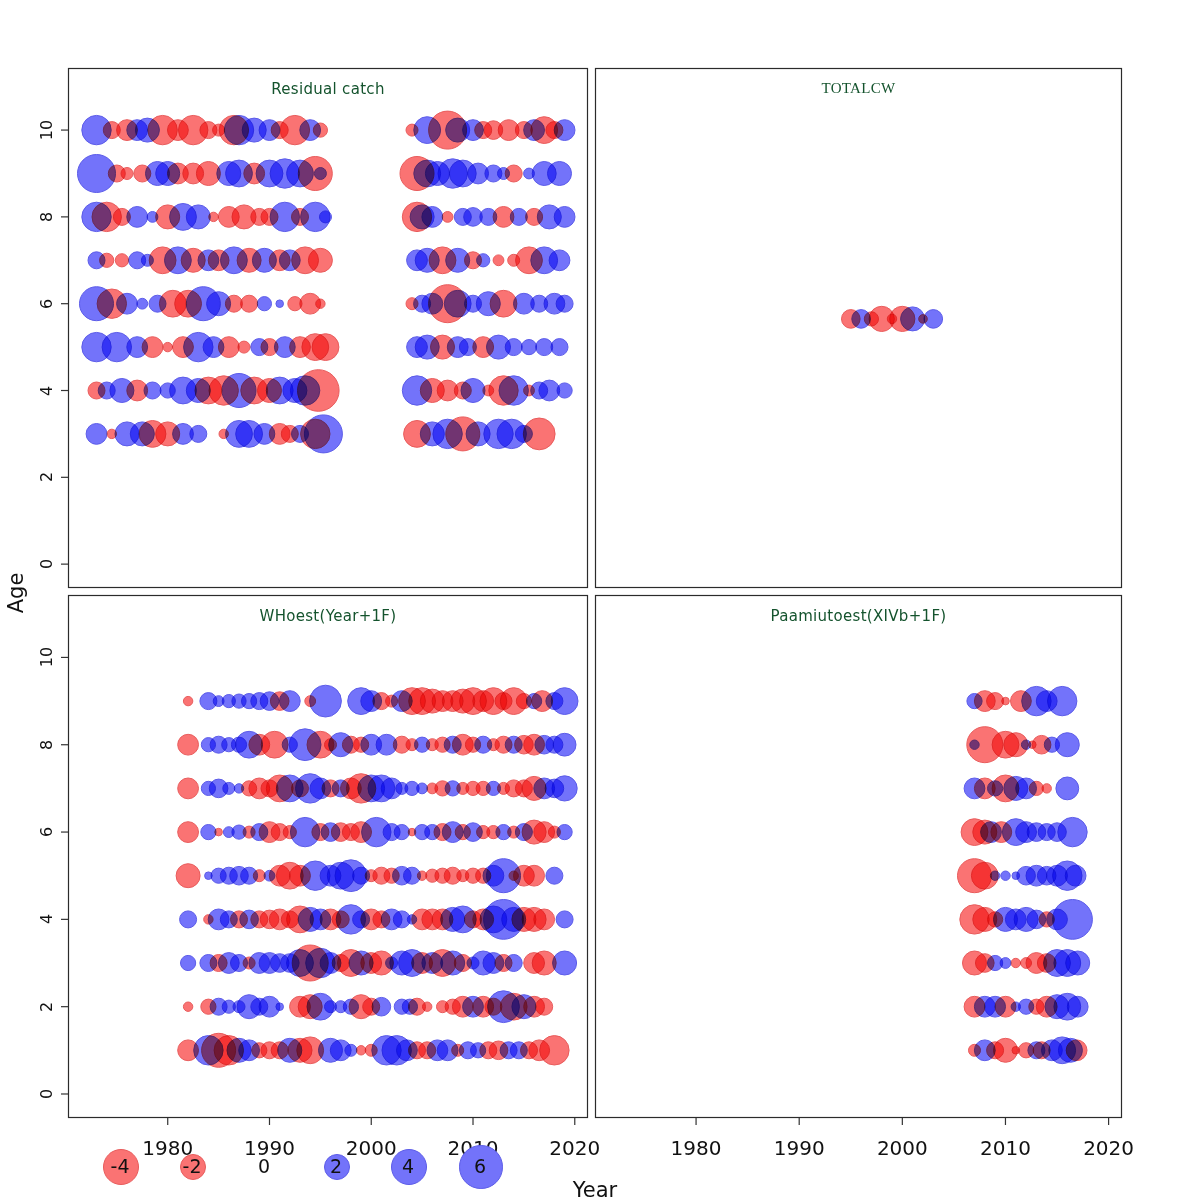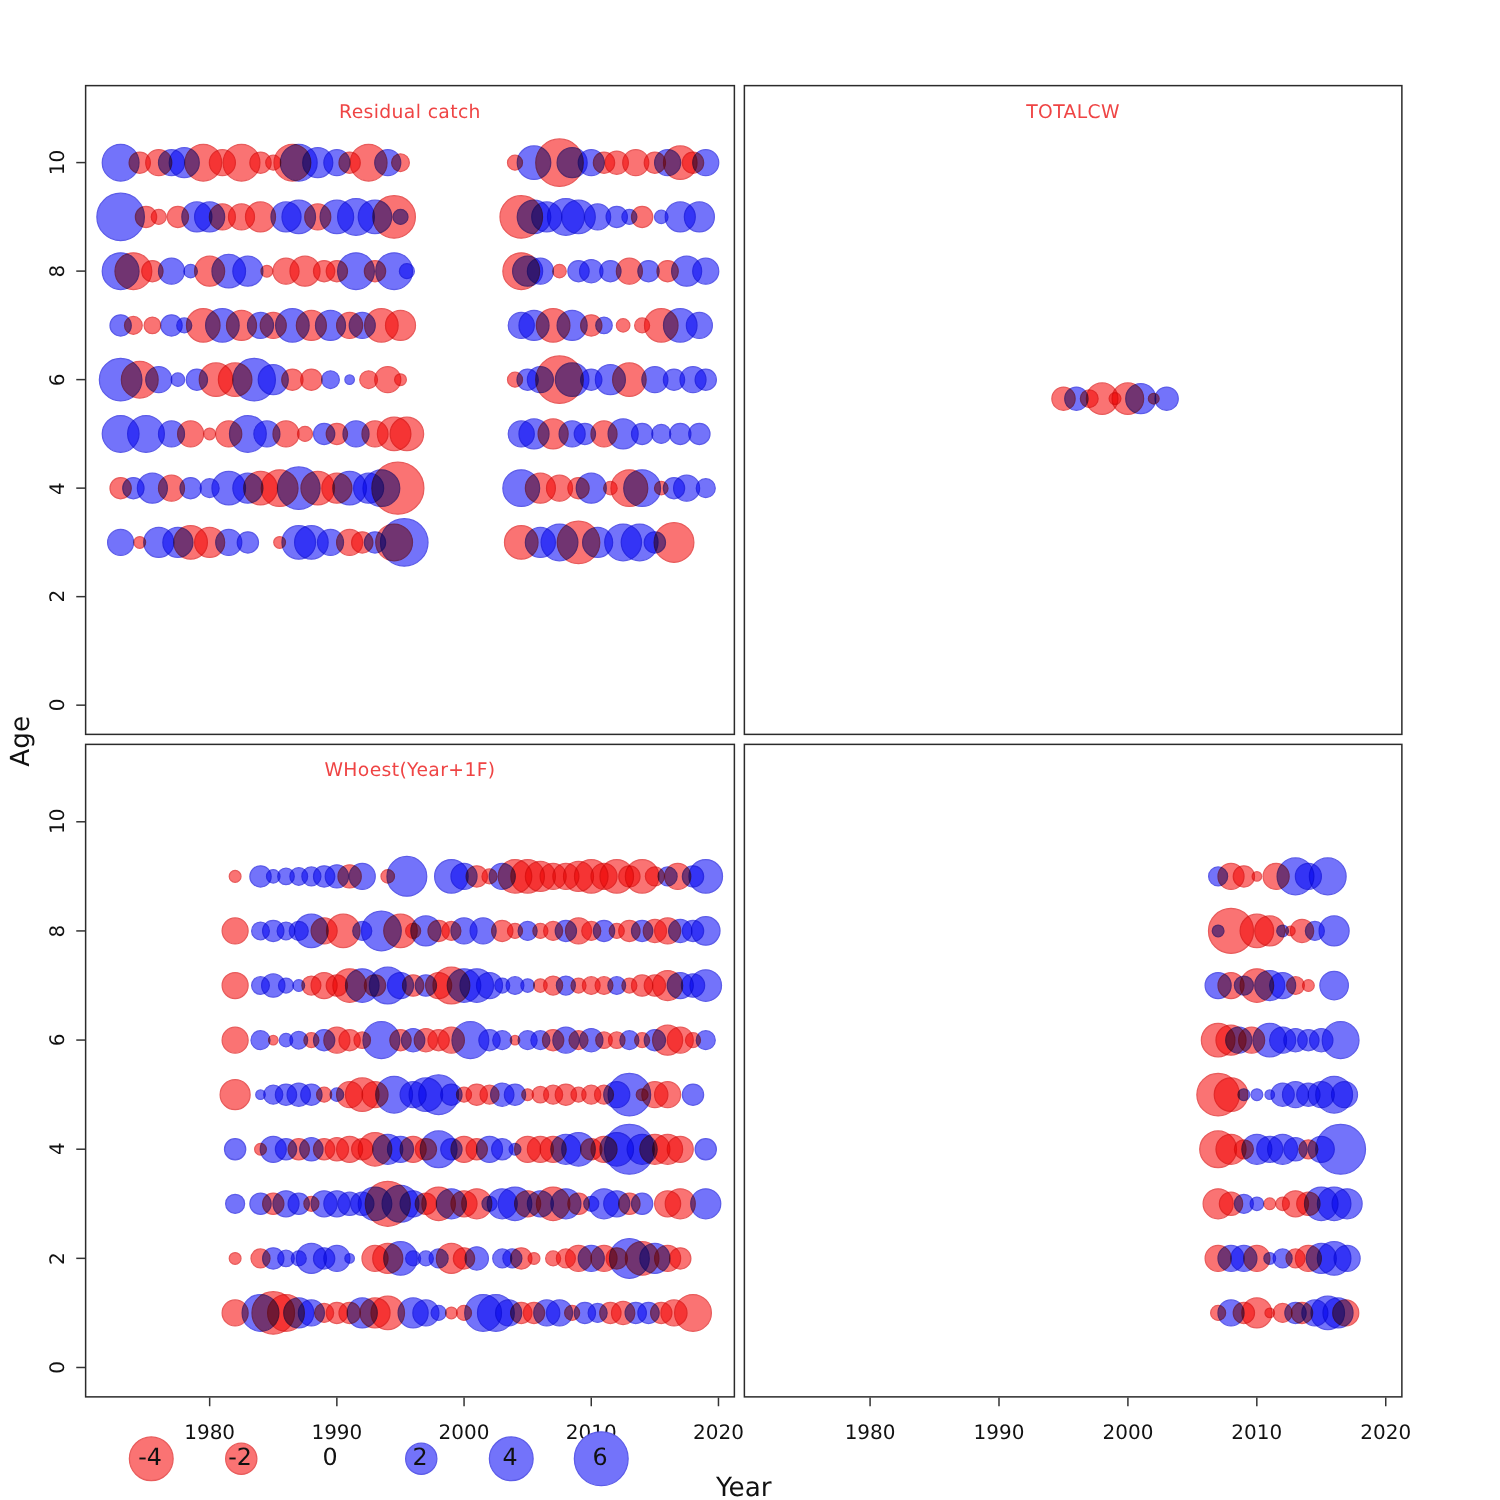--- a/index.html
+++ b/index.html
@@ -1,27 +1,27 @@
 <!DOCTYPE html>
 <html><head>
 <meta charset="utf-8">
 <style>
   html,body{margin:0;padding:0;background:#fff;}
   .fig{position:relative;width:1200px;height:1200px;background:#fff;overflow:hidden;
        font-family:"DejaVu Sans","Liberation Sans",sans-serif;}
-  .panel-title{position:absolute;text-align:center;font-size:15px;color:#ef4444;letter-spacing:.3px;}
+  .panel-title{position:absolute;text-align:center;font-size:15px;color:#14532d;letter-spacing:.3px;}
   .t0{left:68px;top:80px;width:520px;}
-  .t1{left:595px;top:80px;width:527px;}
+  .t1{left:595px;top:80px;width:527px;font-family:Liberation Serif, serif;}
   .t2{left:68px;top:607px;width:520px;}
   .t3{left:595px;top:607px;width:527px;}
   .axis-ylab{position:absolute;left:16px;top:593px;transform:translate(-50%,-50%) rotate(-90deg);
              font-size:21px;color:#111;}
   .axis-xlab{position:absolute;left:595px;top:1178px;transform:translateX(-50%);
              font-size:21px;color:#111;}
-  .tick-x{position:absolute;transform:translateX(-50%);font-size:16px;color:#111;top:1136px;white-space:nowrap;}
+  .tick-x{position:absolute;transform:translateX(-50%);font-size:20px;color:#111;top:1136px;white-space:nowrap;}
   .tick-y{position:absolute;transform:translate(-50%,-50%) rotate(-90deg);font-size:16px;color:#111;left:46px;white-space:nowrap;}
   .legend-circle{position:absolute;border-radius:50%;}
   .legend-num{position:absolute;transform:translate(-50%,-50%);font-size:19px;color:#111;}
   svg{position:absolute;left:0;top:0;}
 </style>
 </head>
 <body>
 
 <div class="fig">
   <svg id="plot" width="1200" height="1200">
@@ -709,20 +709,21 @@
       <line x1="61" y1="1006.6769616026711" x2="68" y2="1006.6769616026711" stroke="#333333" stroke-width="1.2"></line>
       <line x1="61" y1="919.3647746243739" x2="68" y2="919.3647746243739" stroke="#333333" stroke-width="1.2"></line>
       <line x1="61" y1="832.0525876460767" x2="68" y2="832.0525876460767" stroke="#333333" stroke-width="1.2"></line>
       <line x1="61" y1="744.7404006677796" x2="68" y2="744.7404006677796" stroke="#333333" stroke-width="1.2"></line>
       <line x1="61" y1="657.4282136894825" x2="68" y2="657.4282136894825" stroke="#333333" stroke-width="1.2"></line>
     </svg>
 
   <div class="panel-title t0">Residual catch</div>
   <div class="panel-title t1">TOTALCW</div>
   <div class="panel-title t2">WHoest(Year+1F)</div>
+  <div class="panel-title t3">Paamiutoest(XIVb+1F)</div>
 
   <div class="axis-ylab">Age</div>
   <div class="axis-xlab">Year</div>
 
   <div id="tick-labels">
       <span class="tick-x" style="left: 167.726px;">1980</span>
       <span class="tick-x" style="left: 269.487px;">1990</span>
       <span class="tick-x" style="left: 371.249px;">2000</span>
       <span class="tick-x" style="left: 473.01px;">2010</span>
       <span class="tick-x" style="left: 574.771px;">2020</span>

